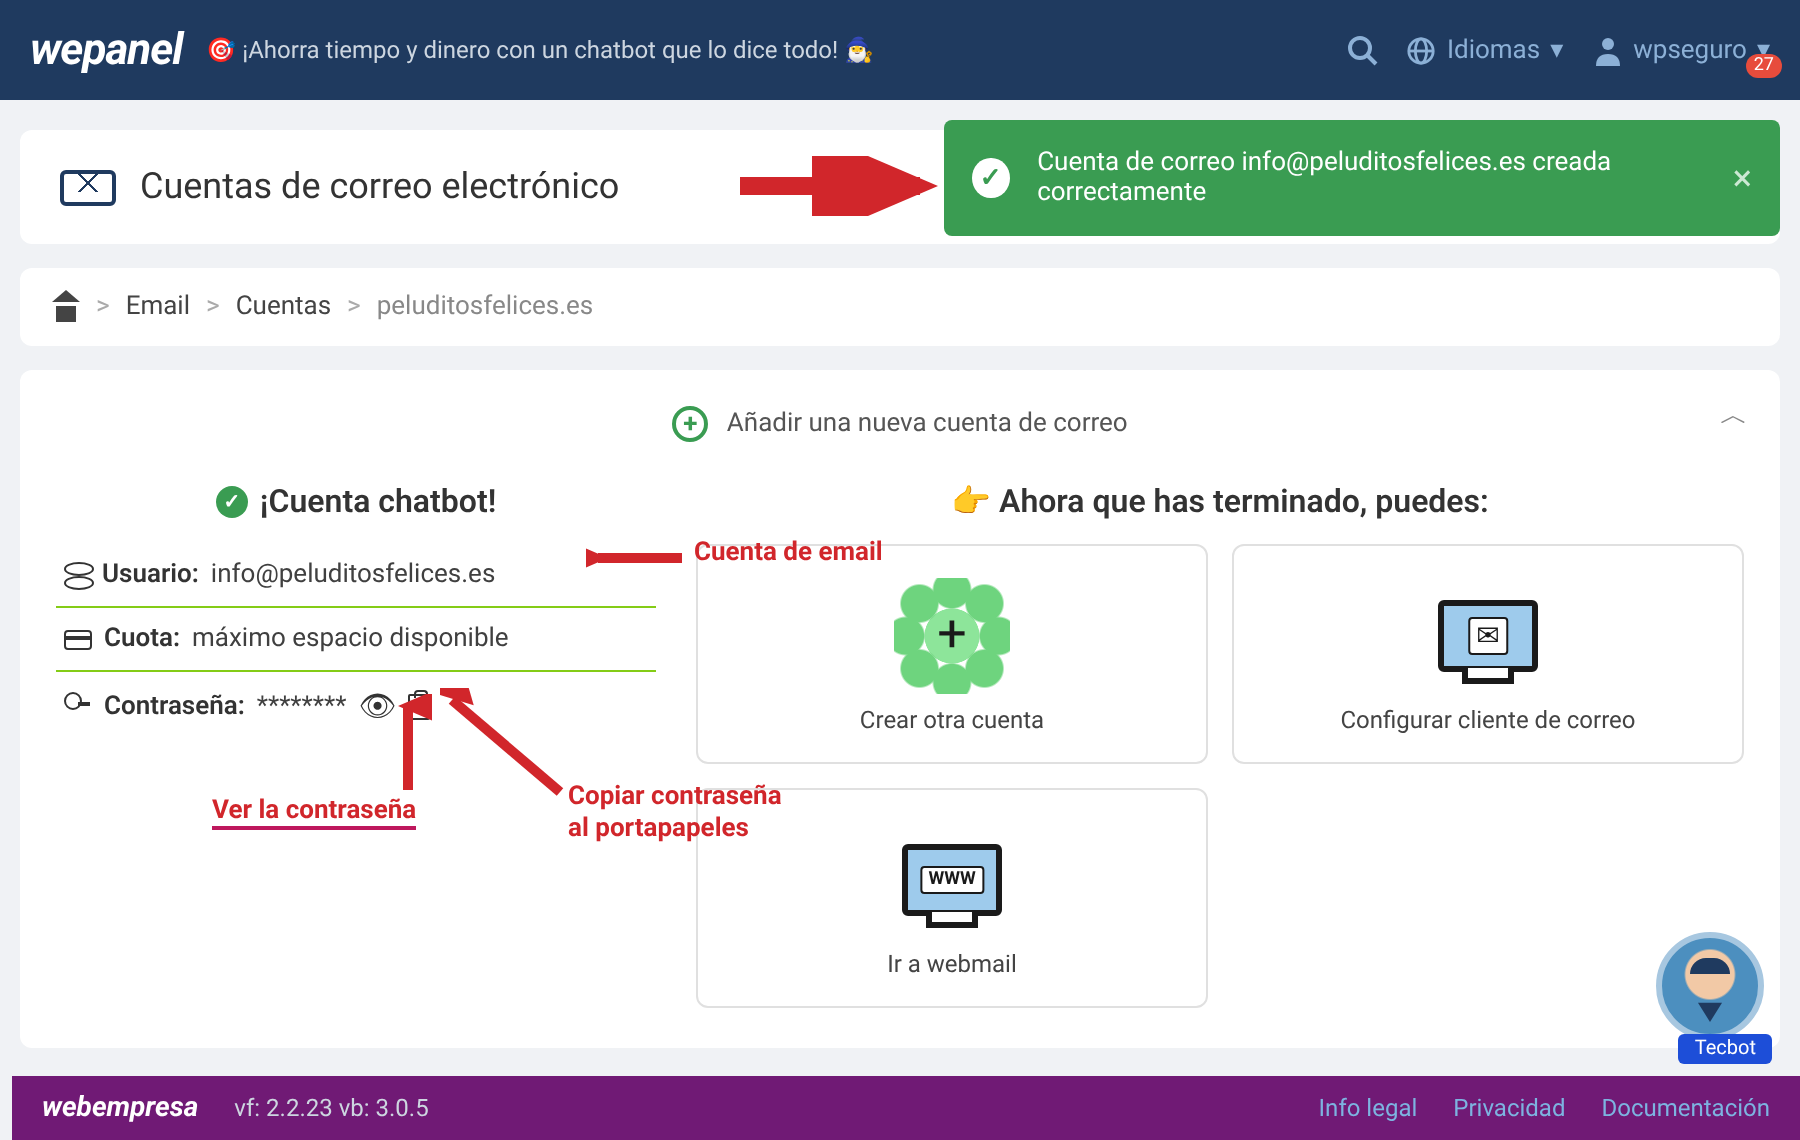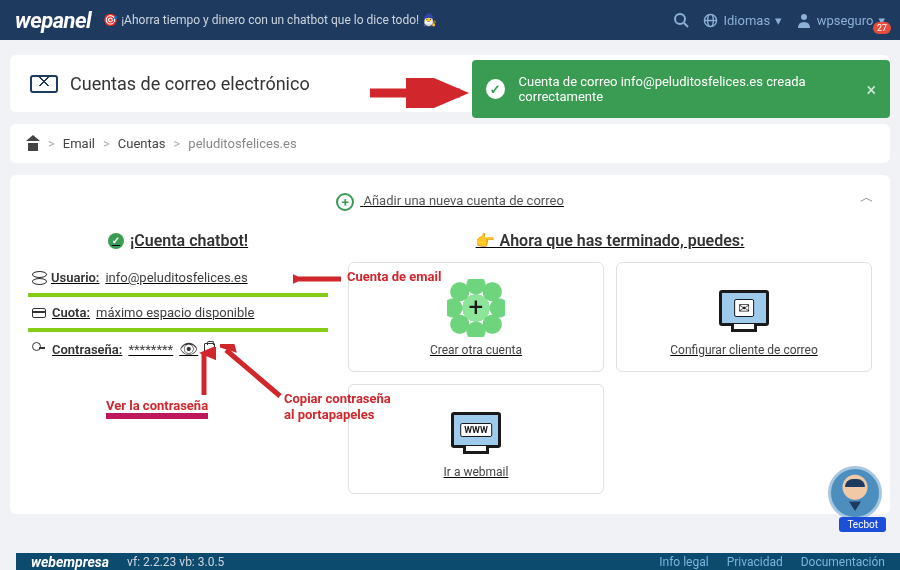--- a/index.html
+++ b/index.html
@@ -1,19 +1,19 @@
 <!DOCTYPE html>
 <html><head>
 <meta charset="utf-8">
 <style>
 * { box-sizing: border-box; margin: 0; padding: 0; }
 body { font-family: -apple-system, BlinkMacSystemFont, "Segoe UI", Roboto, sans-serif; background: #f0f2f5; width: 900px; height: 570px; overflow: hidden; position: relative; }
 
 
-.header { background: #1f3a5f; height: 40px; display: flex; align-items: center; padding: 0 15px; color: #fff; }
+.header { background: #1f3a5f; height: 50px; display: flex; align-items: center; padding: 0 15px; color: #fff; }
 .logo { font-size: 22px; font-weight: 700; font-style: italic; letter-spacing: -0.5px; }
 .promo { margin-left: 12px; font-size: 12px; color: #cdd6e0; }
 .header-right { margin-left: auto; display: flex; align-items: center; gap: 14px; }
 .header-icon { cursor: pointer; color: #8cb0d6; display: flex; align-items: center; gap: 5px; font-size: 13px; position: relative; }
 .badge { position: absolute; bottom: -6px; right: -6px; background: #e74c3c; color: #fff; font-size: 9px; border-radius: 8px; padding: 1px 4px; }
 
 
 .page-header-card { background: #fff; margin: 15px 10px 0; border-radius: 6px; padding: 18px 20px; display: flex; align-items: center; position: relative; }
 .page-header-card .envelope { width: 28px; height: 18px; border: 2px solid #1f3a5f; border-radius: 3px; position: relative; margin-right: 12px; }
 .page-header-card .envelope::after { content: ""; position: absolute; top: 0; left: 0; right: 0; height: 9px; background: linear-gradient(135deg, transparent 48%, #1f3a5f 48%, #1f3a5f 52%, transparent 52%), linear-gradient(45deg, transparent 48%, #1f3a5f 48%, #1f3a5f 52%, transparent 52%); }
@@ -27,33 +27,33 @@
 
 .breadcrumb-card { background: #fff; margin: 12px 10px 0; border-radius: 6px; padding: 12px 16px; display: flex; align-items: center; gap: 8px; font-size: 13px; color: #555; }
 .breadcrumb-card .sep { color: #aaa; }
 .breadcrumb-card a { color: #444; text-decoration: none; }
 .breadcrumb-card .current { color: #888; }
 .home-icon { width: 14px; height: 14px; position: relative; }
 .home-icon::before { content: ""; position: absolute; bottom: 0; left: 2px; width: 10px; height: 8px; background: #444; }
 .home-icon::after { content: ""; position: absolute; top: -2px; left: 0; width: 0; height: 0; border-left: 7px solid transparent; border-right: 7px solid transparent; border-bottom: 6px solid #444; }
 
 
-.main-card { background: #fff; margin: 12px 10px 0; border-radius: 6px; padding: 12px 18px 20px; position: relative; min-height: 330px; text-decoration: underline; }
+.main-card { background: #fff; margin: 12px 10px 0; border-radius: 6px; padding: 12px 18px 20px; position: relative; min-height: 330px; }
 .add-row { text-align: center; font-size: 13px; color: #555; padding: 6px 0 14px; border-bottom: 0; }
 .add-row .plus-badge { display: inline-flex; width: 18px; height: 18px; border-radius: 50%; border: 2px solid #3a9c52; color: #3a9c52; align-items: center; justify-content: center; font-weight: bold; font-size: 13px; margin-right: 6px; vertical-align: middle; }
 .chevron-up { position: absolute; top: 14px; right: 16px; cursor: pointer; color: #888; font-size: 14px; }
 
 .two-col { display: flex; gap: 20px; margin-top: 6px; }
 .col-left { width: 300px; }
 .col-right { flex: 1; }
 
 .left-heading { text-align: center; font-size: 16px; font-weight: 600; color: #333; display: flex; align-items: center; justify-content: center; gap: 6px; margin-bottom: 12px; }
 .check-green { width: 16px; height: 16px; border-radius: 50%; background: #3a9c52; color: #fff; display: inline-flex; align-items: center; justify-content: center; font-size: 10px; font-weight: bold; }
 
-.info-row { padding: 8px 4px; border-bottom: 4px solid #84cc16; font-size: 13px; color: #333; display: flex; align-items: center; gap: 6px; }
+.info-row { padding: 8px 4px; border-bottom: 1px solid #84cc16; font-size: 13px; color: #333; display: flex; align-items: center; gap: 6px; }
 .info-row:last-child { border-bottom: none; }
 .info-label { font-weight: 600; }
 .info-value { color: #404040; }
 .db-icon { width: 13px; height: 13px; position: relative; }
 .db-icon::before, .db-icon::after { content: ""; position: absolute; left: 0; width: 13px; height: 5px; border: 1.5px solid #333; border-radius: 50%; }
 .db-icon::before { top: 0; }
 .db-icon::after { top: 7px; }
 .card-mini { width: 14px; height: 10px; border: 1.5px solid #333; border-radius: 2px; position: relative; }
 .card-mini::after { content: ""; position: absolute; top: 2px; left: 0; right: 0; height: 2px; background: #333; }
 .key-icon { width: 14px; height: 14px; position: relative; }
@@ -76,21 +76,21 @@
 .mail-flag { position: absolute; top: 50%; left: 50%; transform: translate(-50%,-50%); font-size: 14px; background: #fff; padding: 0 3px; border-radius: 2px; color: #1a1a1a; border: 1px solid #1a1a1a; }
 .anno-text { position: absolute; z-index: 3; color: #d1262b; font-weight: 700; font-size: 13px; pointer-events: none; }
 
 
 .bot { position: absolute; right: 18px; bottom: 50px; width: 54px; height: 54px; border-radius: 50%; background: radial-gradient(circle at 50% 38%, #f2c9a6 0 12px, transparent 13px), #4c8fbf; border: 3px solid #a7c7e0; z-index: 6; }
 .bot::before { content:""; position:absolute; top:10px; left:50%; transform:translateX(-50%); width:20px; height:8px; border-radius: 8px 8px 0 0; background:#1f3a5f; }
 .bot::after { content:""; position:absolute; bottom:6px; left:50%; transform:translateX(-50%); width:12px; height:12px; background:#1f3a5f; clip-path: polygon(50% 100%, 0 20%, 100% 20%); }
 .bot-label { position: absolute; right: 14px; bottom: 38px; background: #1d4ed8; color: #fff; font-size: 10px; padding: 2px 8px; border-radius: 3px; z-index: 7; }
 
 
-.footer { position: absolute; bottom: 0; left: 16px; right: 0; height: 17px; background: #0c4a6e; display: flex; align-items: center; padding: 0 15px; color: #cdd6e0; font-size: 12px; }
+.footer { position: absolute; bottom: 0; left: 6px; right: 0; height: 32px; background: #701a75; display: flex; align-items: center; padding: 0 15px; color: #cdd6e0; font-size: 12px; }
 .footer .brand2 { font-weight: 700; font-style: italic; font-size: 14px; color: #fff; margin-right: 18px; }
 .footer .links { margin-left: auto; display: flex; gap: 18px; }
 .footer a { color: #7db3e0; text-decoration: none; }
 
 svg.arrow-svg { position: absolute; z-index: 3; pointer-events: none; }
 </style>
 </head>
 <body>
 
 <div class="header">
@@ -226,21 +226,21 @@
 <span class="anno-text" style="top:269px; left:347px;">Cuenta de email</span>
 
 <svg class="arrow-svg" style="top:347px; left:192px;" width="24" height="50">
     <defs>
       <marker id="ah3" markerWidth="7" markerHeight="7" refX="3" refY="1" orient="auto">
         <polygon points="0 7, 3 0, 6 7" fill="#d1262b"></polygon>
       </marker>
     </defs>
     <line x1="12" y1="48" x2="12" y2="6" stroke="#d1262b" stroke-width="5" marker-end="url(#ah3)"></line>
   </svg>
-<span class="anno-text" style="top:398px; left:106px; border-bottom:6px solid #be185d;">Ver la contraseña</span>
+<span class="anno-text" style="top:398px; left:106px; border-bottom:2px solid #be185d;">Ver la contraseña</span>
 
 <svg class="arrow-svg" style="top:344px; left:220px;" width="70" height="60">
     <defs>
       <marker id="ah4" markerWidth="7" markerHeight="7" refX="2" refY="2" orient="auto">
         <polygon points="7 0, 0 3, 6 7" fill="#d1262b"></polygon>
       </marker>
     </defs>
     <line x1="60" y1="52" x2="6" y2="6" stroke="#d1262b" stroke-width="5" marker-end="url(#ah4)"></line>
   </svg>
 <span class="anno-text" style="top:391px; left:284px;">Copiar contraseña</span>

